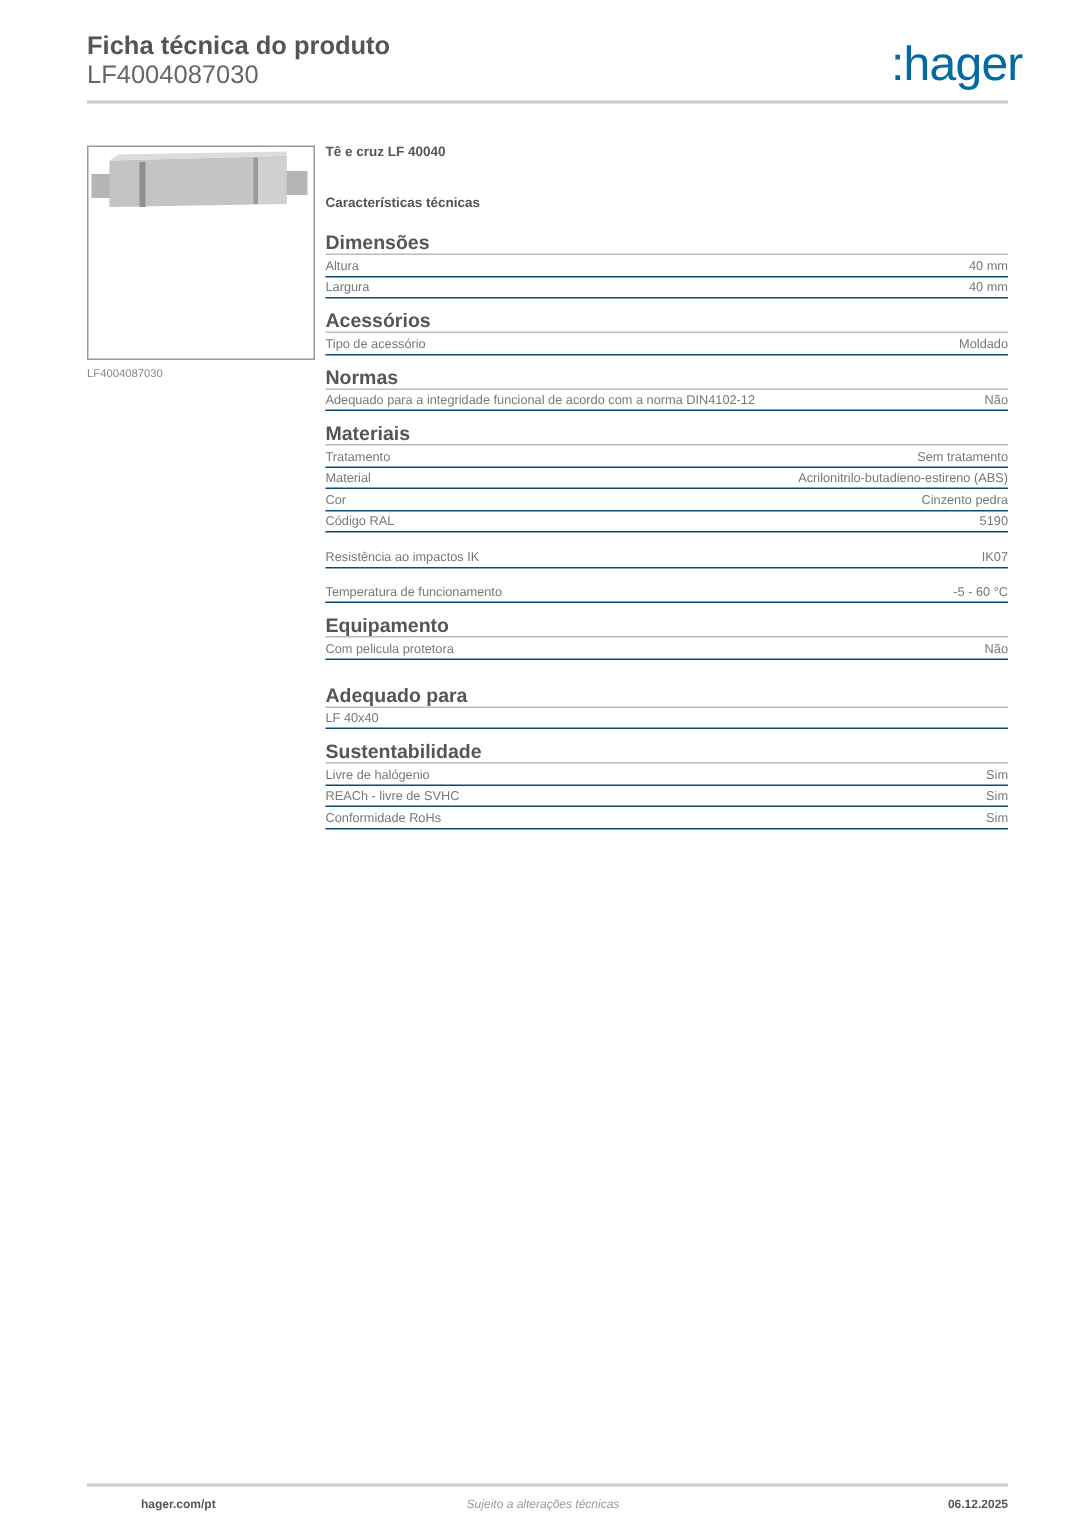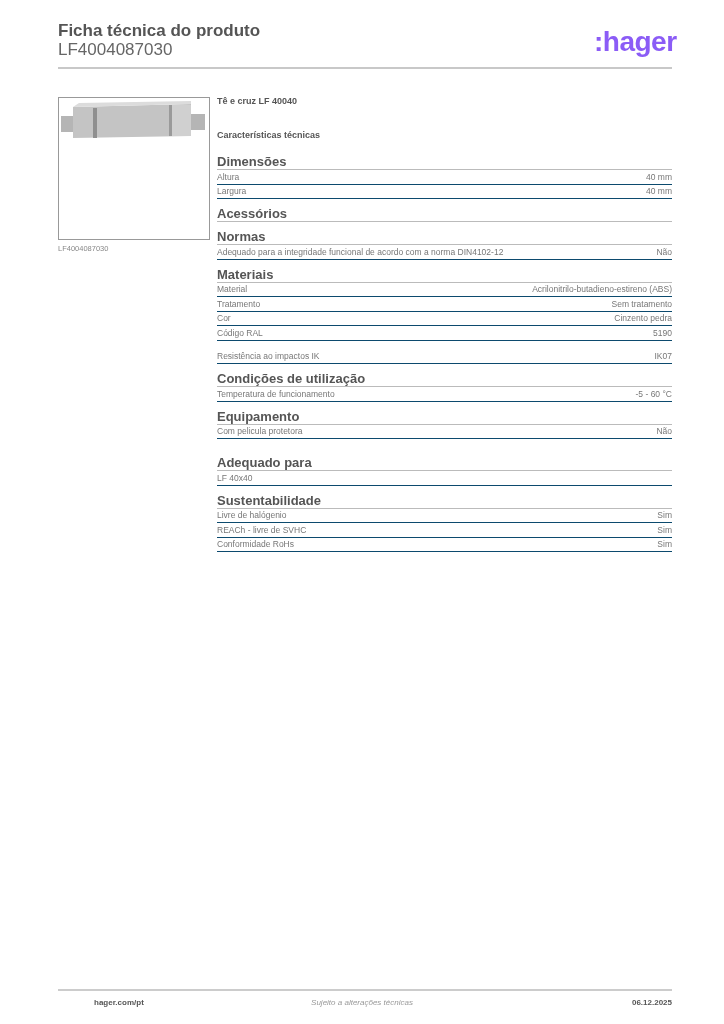--- a/index.html
+++ b/index.html
@@ -1,19 +1,19 @@
 <!DOCTYPE html>
 <html><head>
   <meta charset="utf-8">
   <style>
     html, body { margin:0; padding:0; background:#fff; }
     body { width:724px; height:1024px; position:relative; font-family:"Liberation Sans", sans-serif; color:#555; overflow:hidden; }
     .title { position:absolute; left:58px; top:21px; font-size:17px; font-weight:bold; color:#555; line-height:19px; }
     .code { position:absolute; left:58px; top:40px; font-size:17px; color:#666; line-height:19px; }
-    .logo { position:absolute; left:594px; top:28px; font-size:28px; font-weight:bold; color:#8b5cf6; letter-spacing:-0.5px; line-height:28px; }
+    .logo { position:absolute; left:594px; top:28px; font-size:32px; font-weight:normal; color:#0369a1; letter-spacing:-0.5px; line-height:28px; }
     .header-rule { position:absolute; left:58px; right:52px; top:67px; height:2px; background:#c8c8c8; }
     .img-box { position:absolute; left:58px; top:97px; width:152px; height:143px; border:1px solid #999; box-sizing:border-box; background:#fff; }
     .img-caption { position:absolute; left:58px; top:244px; font-size:7.5px; color:#888; }
     .content { position:absolute; left:217px; top:96px; width:455px; }
     .prod-name { font-size:9px; font-weight:bold; color:#555; height:12px; margin-bottom:22px; }
     .section-main { font-size:9px; font-weight:bold; color:#555; height:12px; margin-bottom:14px; }
     .group { margin-bottom:9px; }
     .group-title { font-size:13px; font-weight:bold; color:#555; line-height:12px; padding-bottom:1px; border-bottom:1.5px solid #bbb; }
     .row { display:flex; justify-content:space-between; align-items:center; font-size:8.5px; color:#777; line-height:11px; padding:1.5px 0 1px 0; border-bottom:1px solid #0c4a6e; }
     .row .lbl { max-width:290px; }
@@ -55,55 +55,58 @@
           <span class="lbl">Altura</span>
           <span class="val">40 mm</span>
         </div>
         <div class="row">
           <span class="lbl">Largura</span>
           <span class="val">40 mm</span>
         </div>
       </div>
       <div class="group">
         <div class="group-title">Acessórios</div>
+        <div class="row">
+          <span class="lbl">Tipo de acessório</span>
+          <span class="val">Moldado</span>
+        </div>
       </div>
       <div class="group">
         <div class="group-title">Normas</div>
         <div class="row">
           <span class="lbl">Adequado para a integridade funcional de acordo com a norma DIN4102-12</span>
           <span class="val">Não</span>
         </div>
       </div>
       <div class="group">
         <div class="group-title">Materiais</div>
         <div class="row">
+          <span class="lbl">Tratamento</span>
+          <span class="val">Sem tratamento</span>
+        </div>
+        <div class="row">
           <span class="lbl">Material</span>
           <span class="val">Acrilonitrilo-butadieno-estireno (ABS)</span>
-        </div>
-        <div class="row">
-          <span class="lbl">Tratamento</span>
-          <span class="val">Sem tratamento</span>
         </div>
         <div class="row">
           <span class="lbl">Cor</span>
           <span class="val">Cinzento pedra</span>
         </div>
         <div class="row">
           <span class="lbl">Código RAL</span>
           <span class="val">5190</span>
         </div>
       </div>
       <div class="group">
         <div class="row">
           <span class="lbl">Resistência ao impactos IK</span>
           <span class="val">IK07</span>
         </div>
       </div>
       <div class="group">
-        <div class="group-title">Condições de utilização</div>
         <div class="row">
           <span class="lbl">Temperatura de funcionamento</span>
           <span class="val">-5 - 60 °C</span>
         </div>
       </div>
       <div class="group">
         <div class="group-title">Equipamento</div>
         <div class="row">
           <span class="lbl">Com pelicula protetora</span>
           <span class="val">Não</span>

